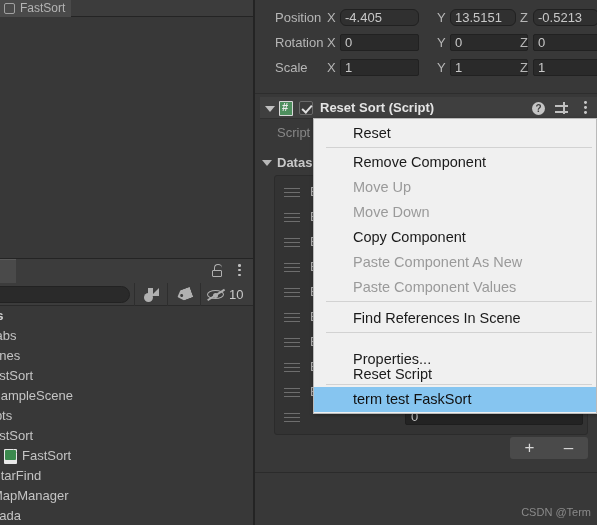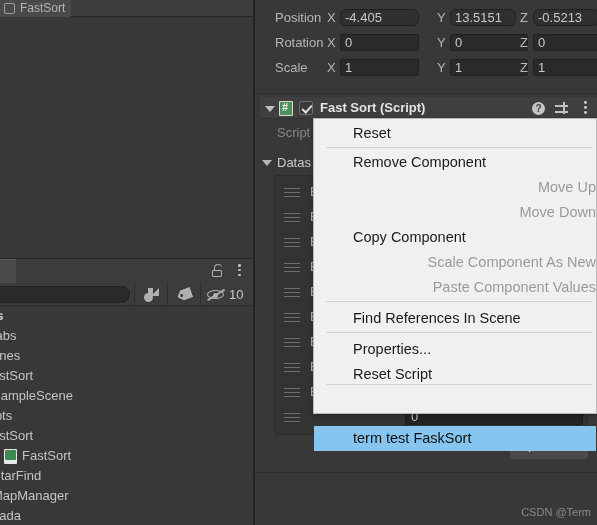--- a/index.html
+++ b/index.html
@@ -261,21 +261,21 @@
   }
   .script-row .lbl {
     position: absolute; left: 22px; top: 0; font-size: 13px; line-height: 20px;
     color: #878787;
   }
   .datas-row {
     position: absolute; left: 0; top: 153px; width: 342px; height: 20px;
   }
   .datas-row .lbl {
     position: absolute; left: 22px; top: 0; font-size: 13px; line-height: 20px;
-    color: #c8c8c8; font-weight: normal;
+    color: #c8c8c8; font-weight: bold;
   }
   .datas-row .fold {
     position: absolute; left: 7px; top: 7px; width: 0; height: 0;
     border-left: 5px solid transparent; border-right: 5px solid transparent;
     border-top: 6px solid #b8b8b8;
   }
 
   .array-box {
     position: absolute; left: 19px; top: 175px; width: 314px; height: 260px;
     background: #333333; border: 1px solid #2b2b2b; border-radius: 3px;
@@ -330,21 +330,21 @@
   .ctx-menu {
     position: absolute; left: 313px; top: 118px; width: 284px; height: 296px;
     background: #f0f0f0; border: 1px solid #b9b9b9;
     box-shadow: 1px 1px 4px rgba(0,0,0,0.35);
   }
   .ctx-item {
     position: absolute; left: 0; width: 282px; height: 25px;
     font-size: 14.5px; line-height: 25px; color: #1a1a1a;
     padding-left: 39px; white-space: nowrap;
   }
-  .ctx-item.disabled { color: #9a9a9a; text-align: right; }
+  .ctx-item.disabled { color: #9a9a9a; }
   .ctx-item.selected { background: #86c5f0; color: #101010; }
   .ctx-sep {
     position: absolute; left: 12px; width: 266px; height: 1px;
     background: #d2d2d2;
   }
 </style>
 </head>
 <body>
 
 <div id="root">
@@ -492,21 +492,21 @@
       </div>
     <div class="transform-sep"></div>
 
     <div class="comp-header">
       <span class="foldout open"></span>
       <span class="script-badge">
         <span class="inner"></span>
         <span class="hash">#</span>
       </span>
       <span class="comp-check"></span>
-      <span class="comp-title">Fast Sort (Script)</span>
+      <span class="comp-title">Reset Sort (Script)</span>
       <span class="help-icon">?</span>
       <span class="preset-icon">
         <i class="a"></i>
           <i class="b"></i>
           <span class="v"></span>
       </span>
       <span class="kebab-h">
         <i></i>
           <i></i>
           <i></i>
@@ -648,21 +648,21 @@
   <div class="ctx-menu">
       <div class="ctx-sep" style="top: 28px;"></div>
       <div class="ctx-sep" style="top: 182px;"></div>
       <div class="ctx-sep" style="top: 213px;"></div>
       <div class="ctx-sep" style="top: 265px;"></div>
       <div class="ctx-item" style="top: 2px;">Reset</div>
       <div class="ctx-item" style="top: 31px;">Remove Component</div>
       <div class="ctx-item disabled" style="top: 56px;">Move Up</div>
       <div class="ctx-item disabled" style="top: 81px;">Move Down</div>
       <div class="ctx-item" style="top: 106px;">Copy Component</div>
-      <div class="ctx-item disabled" style="top: 131px;">Scale Component As New</div>
+      <div class="ctx-item disabled" style="top: 131px;">Paste Component As New</div>
       <div class="ctx-item disabled" style="top: 156px;">Paste Component Values</div>
       <div class="ctx-item" style="top: 187px;">Find References In Scene</div>
-      <div class="ctx-item" style="top: 218px;">Properties...</div>
+      <div class="ctx-item" style="top: 228px;">Properties...</div>
       <div class="ctx-item" style="top: 243px;">Reset Script</div>
-      <div class="ctx-item selected" style="top: 268px; margin-top: 39px;">term test FaskSort</div>
+      <div class="ctx-item selected" style="top: 268px;">term test FaskSort</div>
     </div>
 
 </div>
 
 </body></html>

